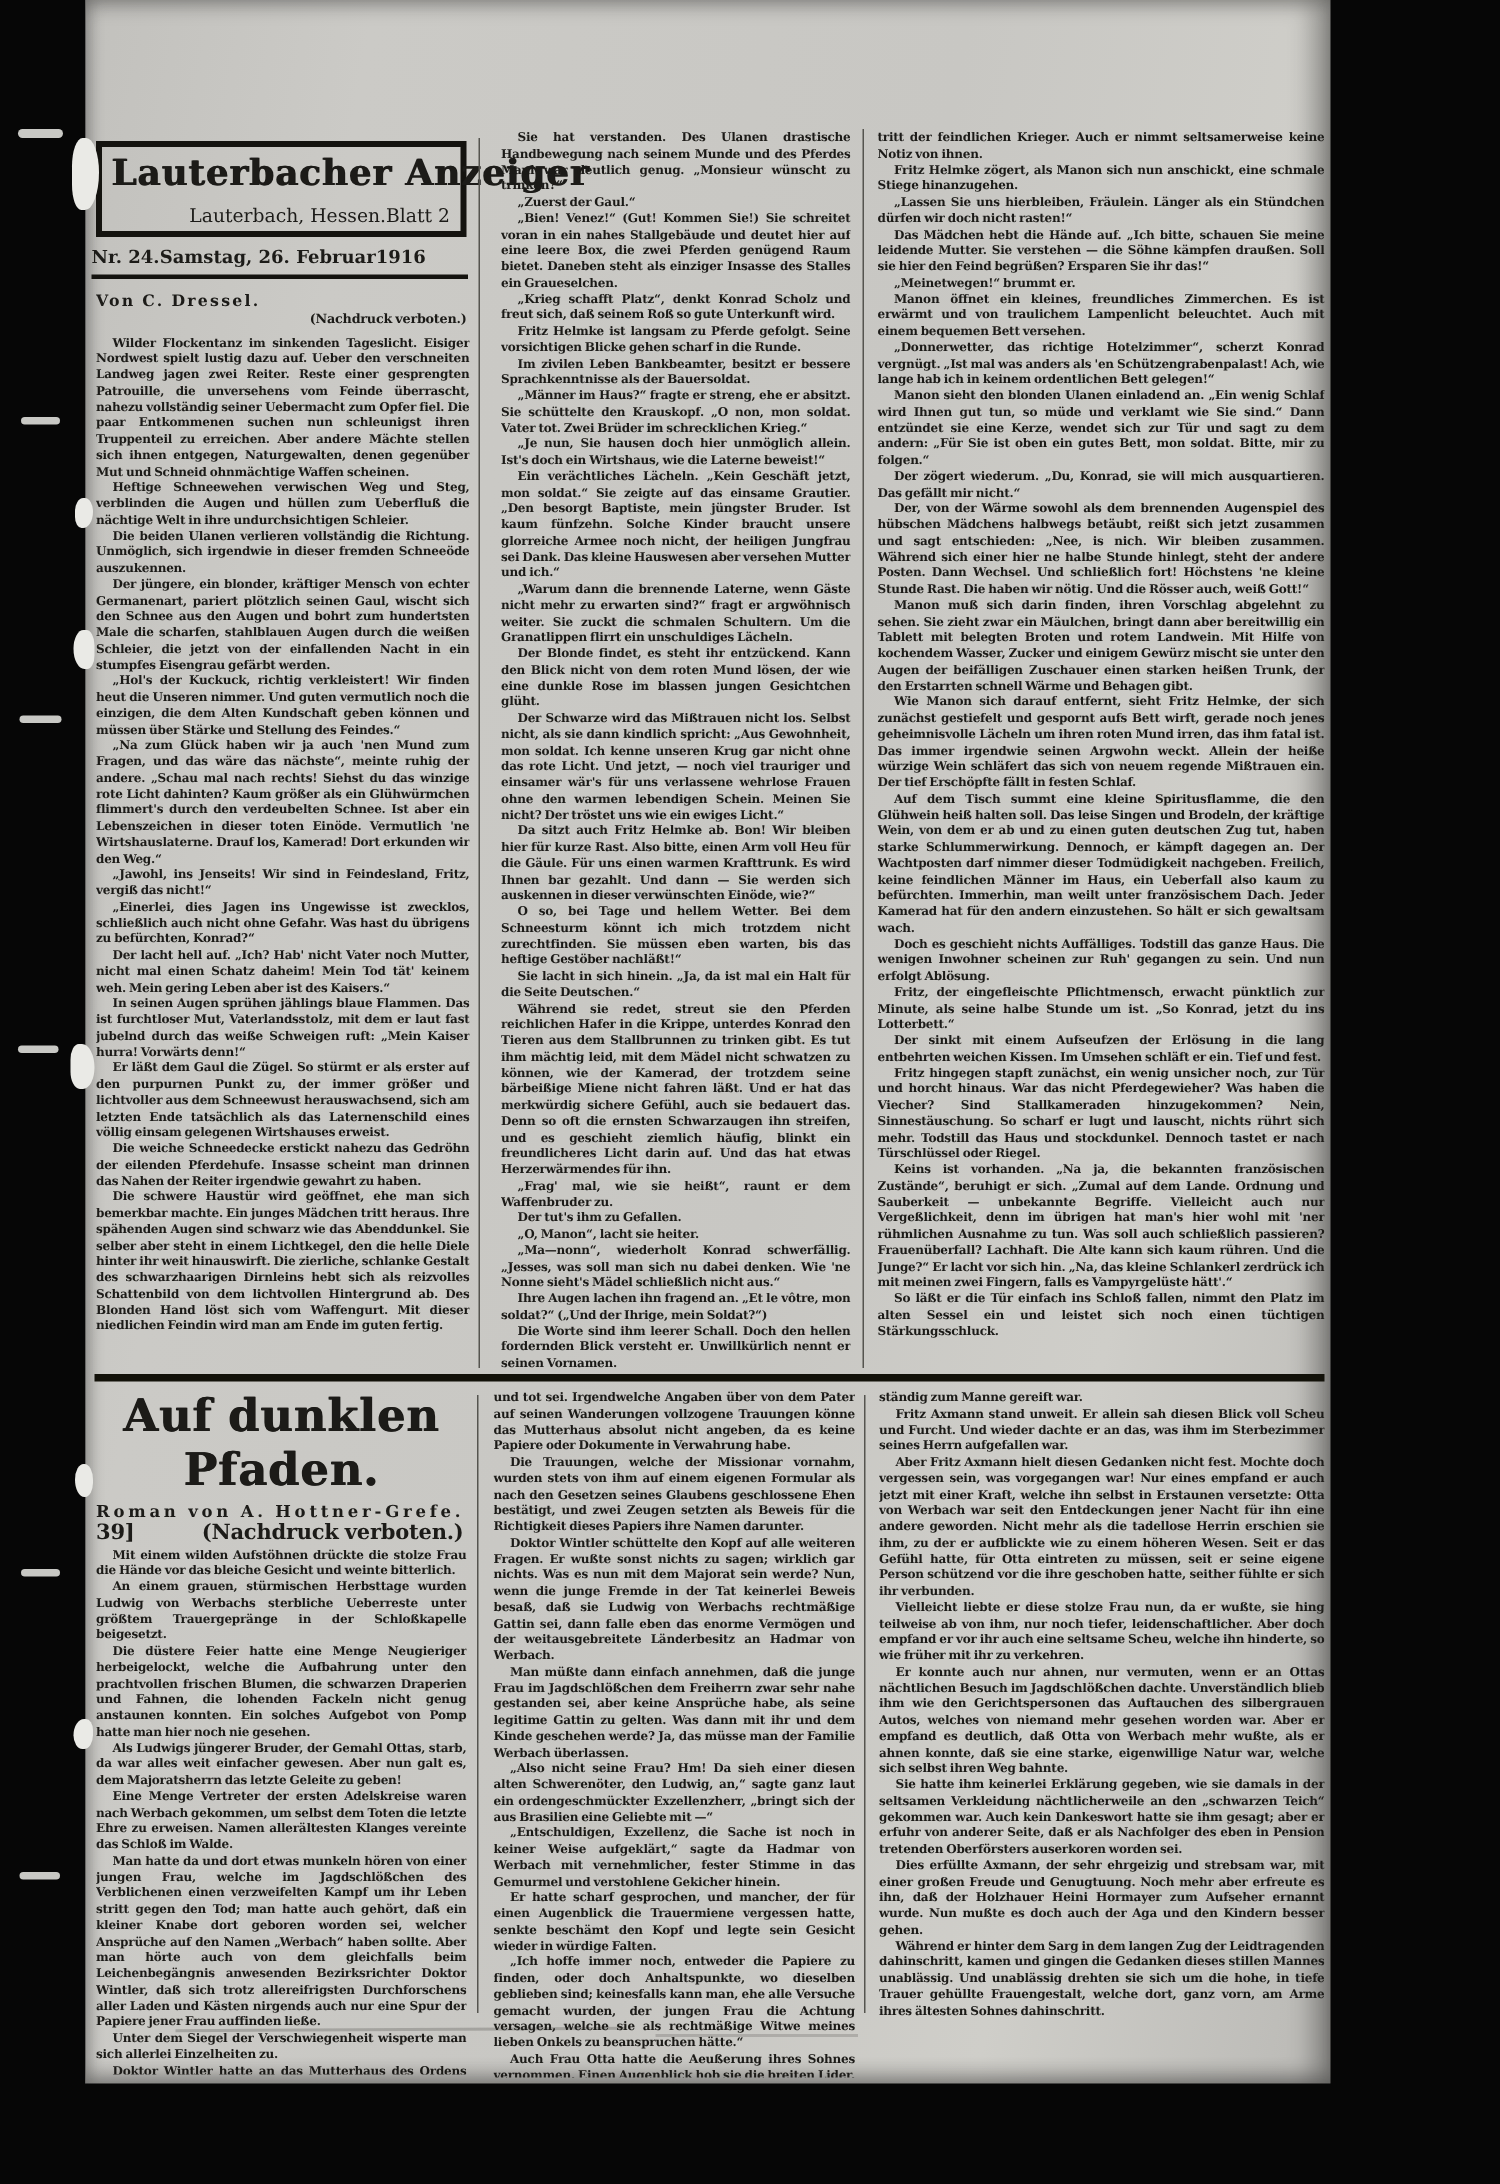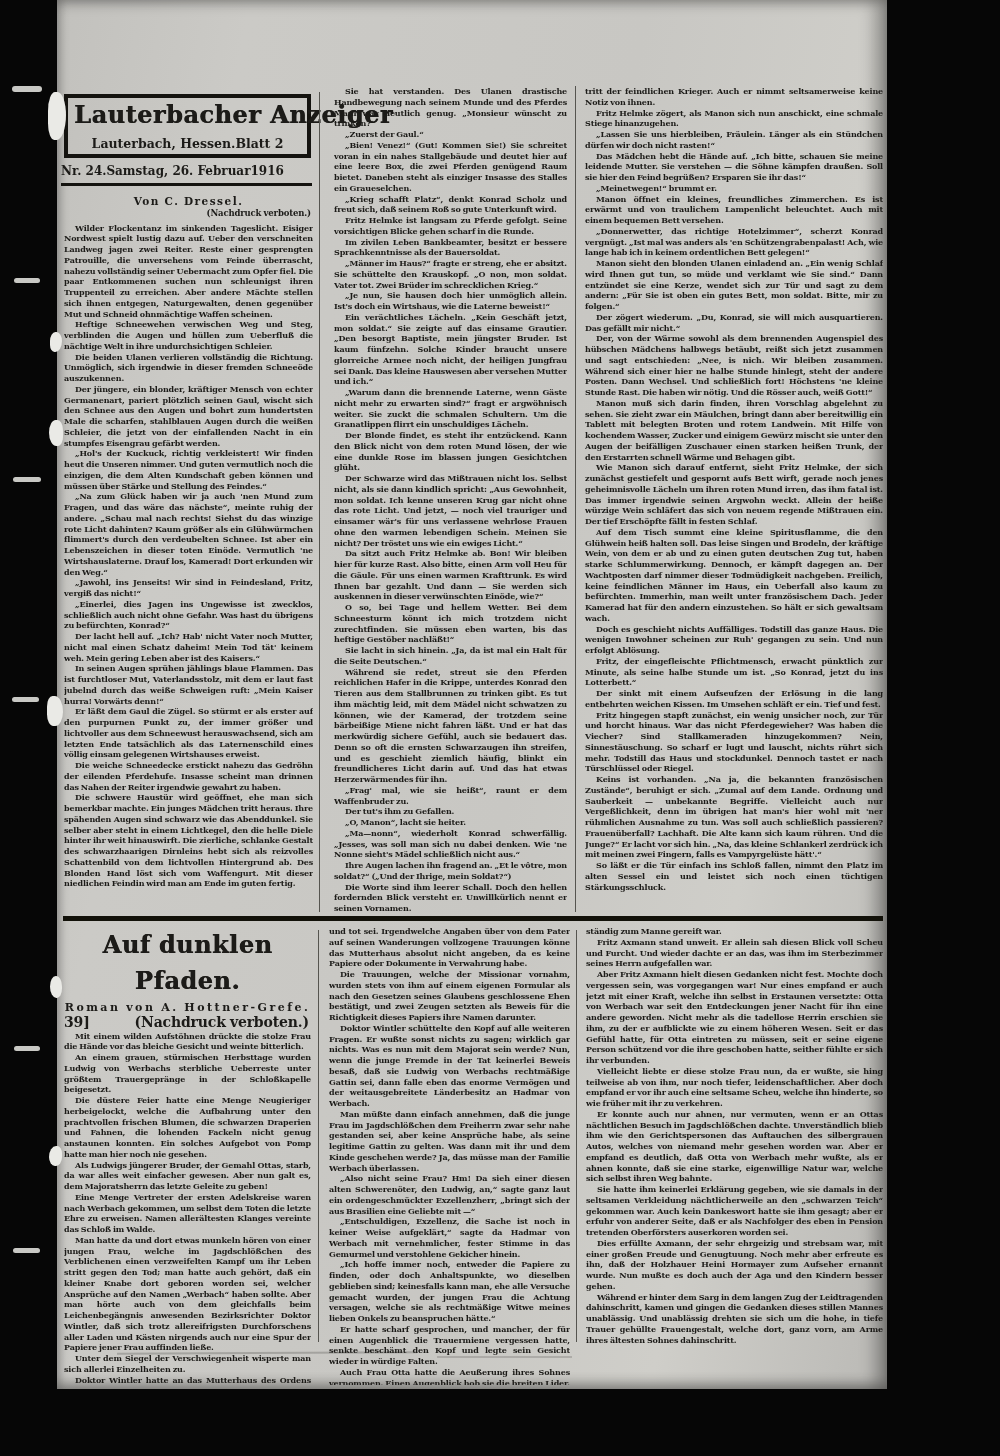--- a/index.html
+++ b/index.html
@@ -11,21 +11,21 @@
         background:linear-gradient(100deg,#c2c1bd 0%,#cbcac6 18%,#c8c7c3 55%,#cfcec9 78%,#bdbcb8 97%);
         box-shadow:inset -12px 0 16px rgba(0,0,0,.30), inset 5px 0 9px rgba(0,0,0,.14), inset 0 -8px 10px rgba(0,0,0,.16), inset 0 6px 9px rgba(0,0,0,.08);}
   .page *{box-sizing:border-box;}
 
   
   .masthead-box{position:absolute;left:7px;top:94px;width:247px;height:64px;
                 border:4px solid #14130f;padding:2px 6px 3px;}
   .mast-title{font-size:24px;font-weight:700;text-align:center;letter-spacing:.5px;
               line-height:30px;white-space:nowrap;text-shadow:.6px 0 0 currentColor;}
   .mast-row{position:absolute;left:7px;right:7px;bottom:3px;display:flex;
-            justify-content:center;font-size:12.5px;font-weight:700;}
+            justify-content:flex-end;font-size:12.5px;font-weight:400;}
   .issue-row{position:absolute;left:4px;top:164px;width:251px;display:flex;
              justify-content:flex-start;font-size:12px;font-weight:700;}
   .issue-rule{position:absolute;left:4px;top:183px;width:251px;height:3px;background:#14130f;}
 
   
   .vrule{position:absolute;width:1px;background:#55544f;}
   .v1{left:262px;top:92px;height:820px;}
   .v2{left:518px;top:86px;height:826px;}
   .v3{left:261px;top:930px;height:412px;}
   .v4{left:519px;top:930px;height:412px;}
@@ -40,22 +40,22 @@
   .a1c3{left:528px;top:86px; width:298px;height:827px;}
   .a2c1{left:7px;  top:927px;width:247px;height:456px;}
   .a2c2{left:272px;top:926px;width:241px;height:459px;}
   .a2c3{left:529px;top:926px;width:297px;height:460px;}
   .para{margin:0;text-indent:11px;}
   .para.cont{text-indent:0;}
 
   
   .story-title{font-size:26px;font-weight:700;text-align:center;line-height:30px;
                margin:0 0 3px;text-indent:0;letter-spacing:.5px;text-shadow:.5px 0 0 currentColor;}
-  .story-title.big{font-size:24px;line-height:36px;margin-bottom:4px;}
-  .story-byline{font-size:10.5px;font-weight:700;text-align:center;letter-spacing:1.5px;
+  .story-title.big{font-size:30px;line-height:36px;margin-bottom:4px;}
+  .story-byline{font-size:10.5px;font-weight:700;letter-spacing:1.5px;
                 margin:0 0 1px;text-indent:0;}
   .story-byline.spaced{letter-spacing:2.5px;font-size:11px;margin-bottom:3px;}
   .story-notice{font-size:8.5px;text-align:right;margin:0 2px 4px 0;text-indent:0;font-weight:700;}
   .marker-row{display:flex;justify-content:space-between;font-size:14px;margin:0 2px 3px 0;}
   .marker-row span{text-indent:0;}
 
   
   .scrap{position:absolute;background:#eaeae6;}
   .sc1{left:48px;top:92px;width:18px;height:48px;border-radius:45% 55% 60% 40%;}
   .sc2{left:50px;top:332px;width:12px;height:20px;border-radius:50% 50% 60% 40%;}
@@ -185,22 +185,22 @@
           <p class="para">Doktor Wintler hatte an das Mutterhaus des Ordens telegraphieren lassen, welchem der Missionar Sebaldus Henero angehörte.</p>
         </div>
     </div>
     <div class="col a2c2">
         <p class="para cont">und tot sei. Irgendwelche Angaben über von dem Pater auf seinen Wanderungen vollzogene Trauungen könne das Mutterhaus absolut nicht angeben, da es keine Papiere oder Dokumente in Verwahrung habe.</p>
         <p class="para">Die Trauungen, welche der Missionar vornahm, wurden stets von ihm auf einem eigenen Formular als nach den Gesetzen seines Glaubens geschlossene Ehen bestätigt, und zwei Zeugen setzten als Beweis für die Richtigkeit dieses Papiers ihre Namen darunter.</p>
         <p class="para">Doktor Wintler schüttelte den Kopf auf alle weiteren Fragen. Er wußte sonst nichts zu sagen; wirklich gar nichts. Was es nun mit dem Majorat sein werde? Nun, wenn die junge Fremde in der Tat keinerlei Beweis besaß, daß sie Ludwig von Werbachs rechtmäßige Gattin sei, dann falle eben das enorme Vermögen und der weitausgebreitete Länderbesitz an Hadmar von Werbach.</p>
         <p class="para">Man müßte dann einfach annehmen, daß die junge Frau im Jagdschlößchen dem Freiherrn zwar sehr nahe gestanden sei, aber keine Ansprüche habe, als seine legitime Gattin zu gelten. Was dann mit ihr und dem Kinde geschehen werde? Ja, das müsse man der Familie Werbach überlassen.</p>
         <p class="para">„Also nicht seine Frau? Hm! Da sieh einer diesen alten Schwerenöter, den Ludwig, an,“ sagte ganz laut ein ordengeschmückter Exzellenzherr, „bringt sich der aus Brasilien eine Geliebte mit —“</p>
         <p class="para">„Entschuldigen, Exzellenz, die Sache ist noch in keiner Weise aufgeklärt,“ sagte da Hadmar von Werbach mit vernehmlicher, fester Stimme in das Gemurmel und verstohlene Gekicher hinein.</p>
+        <p class="para">Er hatte scharf gesprochen, und mancher, der für einen Augenblick die Trauermiene vergessen hatte, senkte beschämt den Kopf und legte sein Gesicht wieder in würdige Falten.</p>
         <p class="para">„Ich hoffe immer noch, entweder die Papiere zu finden, oder doch Anhaltspunkte, wo dieselben geblieben sind; keinesfalls kann man, ehe alle Versuche gemacht wurden, der jungen Frau die Achtung versagen, welche sie als rechtmäßige Witwe meines lieben Onkels zu beanspruchen hätte.“</p>
-        <p class="para">Er hatte scharf gesprochen, und mancher, der für einen Augenblick die Trauermiene vergessen hatte, senkte beschämt den Kopf und legte sein Gesicht wieder in würdige Falten.</p>
         <p class="para">Auch Frau Otta hatte die Aeußerung ihres Sohnes vernommen. Einen Augenblick hob sie die breiten Lider. Ein Blick voll geheimer Angst streifte hin über die hohe Gestalt Hadmars, welcher in diesen wenigen Tagen voll-</p>
       </div>
     <div class="col a2c3">
         <p class="para cont">ständig zum Manne gereift war.</p>
         <p class="para">Fritz Axmann stand unweit. Er allein sah diesen Blick voll Scheu und Furcht. Und wieder dachte er an das, was ihm im Sterbezimmer seines Herrn aufgefallen war.</p>
         <p class="para">Aber Fritz Axmann hielt diesen Gedanken nicht fest. Mochte doch vergessen sein, was vorgegangen war! Nur eines empfand er auch jetzt mit einer Kraft, welche ihn selbst in Erstaunen versetzte: Otta von Werbach war seit den Entdeckungen jener Nacht für ihn eine andere geworden. Nicht mehr als die tadellose Herrin erschien sie ihm, zu der er aufblickte wie zu einem höheren Wesen. Seit er das Gefühl hatte, für Otta eintreten zu müssen, seit er seine eigene Person schützend vor die ihre geschoben hatte, seither fühlte er sich ihr verbunden.</p>
         <p class="para">Vielleicht liebte er diese stolze Frau nun, da er wußte, sie hing teilweise ab von ihm, nur noch tiefer, leidenschaftlicher. Aber doch empfand er vor ihr auch eine seltsame Scheu, welche ihn hinderte, so wie früher mit ihr zu verkehren.</p>
         <p class="para">Er konnte auch nur ahnen, nur vermuten, wenn er an Ottas nächtlichen Besuch im Jagdschlößchen dachte. Unverständlich blieb ihm wie den Gerichtspersonen das Auftauchen des silbergrauen Autos, welches von niemand mehr gesehen worden war. Aber er empfand es deutlich, daß Otta von Werbach mehr wußte, als er ahnen konnte, daß sie eine starke, eigenwillige Natur war, welche sich selbst ihren Weg bahnte.</p>
         <p class="para">Sie hatte ihm keinerlei Erklärung gegeben, wie sie damals in der seltsamen Verkleidung nächtlicherweile an den „schwarzen Teich“ gekommen war. Auch kein Dankeswort hatte sie ihm gesagt; aber er erfuhr von anderer Seite, daß er als Nachfolger des eben in Pension tretenden Oberförsters auserkoren worden sei.</p>
         <p class="para">Dies erfüllte Axmann, der sehr ehrgeizig und strebsam war, mit einer großen Freude und Genugtuung. Noch mehr aber erfreute es ihn, daß der Holzhauer Heini Hormayer zum Aufseher ernannt wurde. Nun mußte es doch auch der Aga und den Kindern besser gehen.</p>

